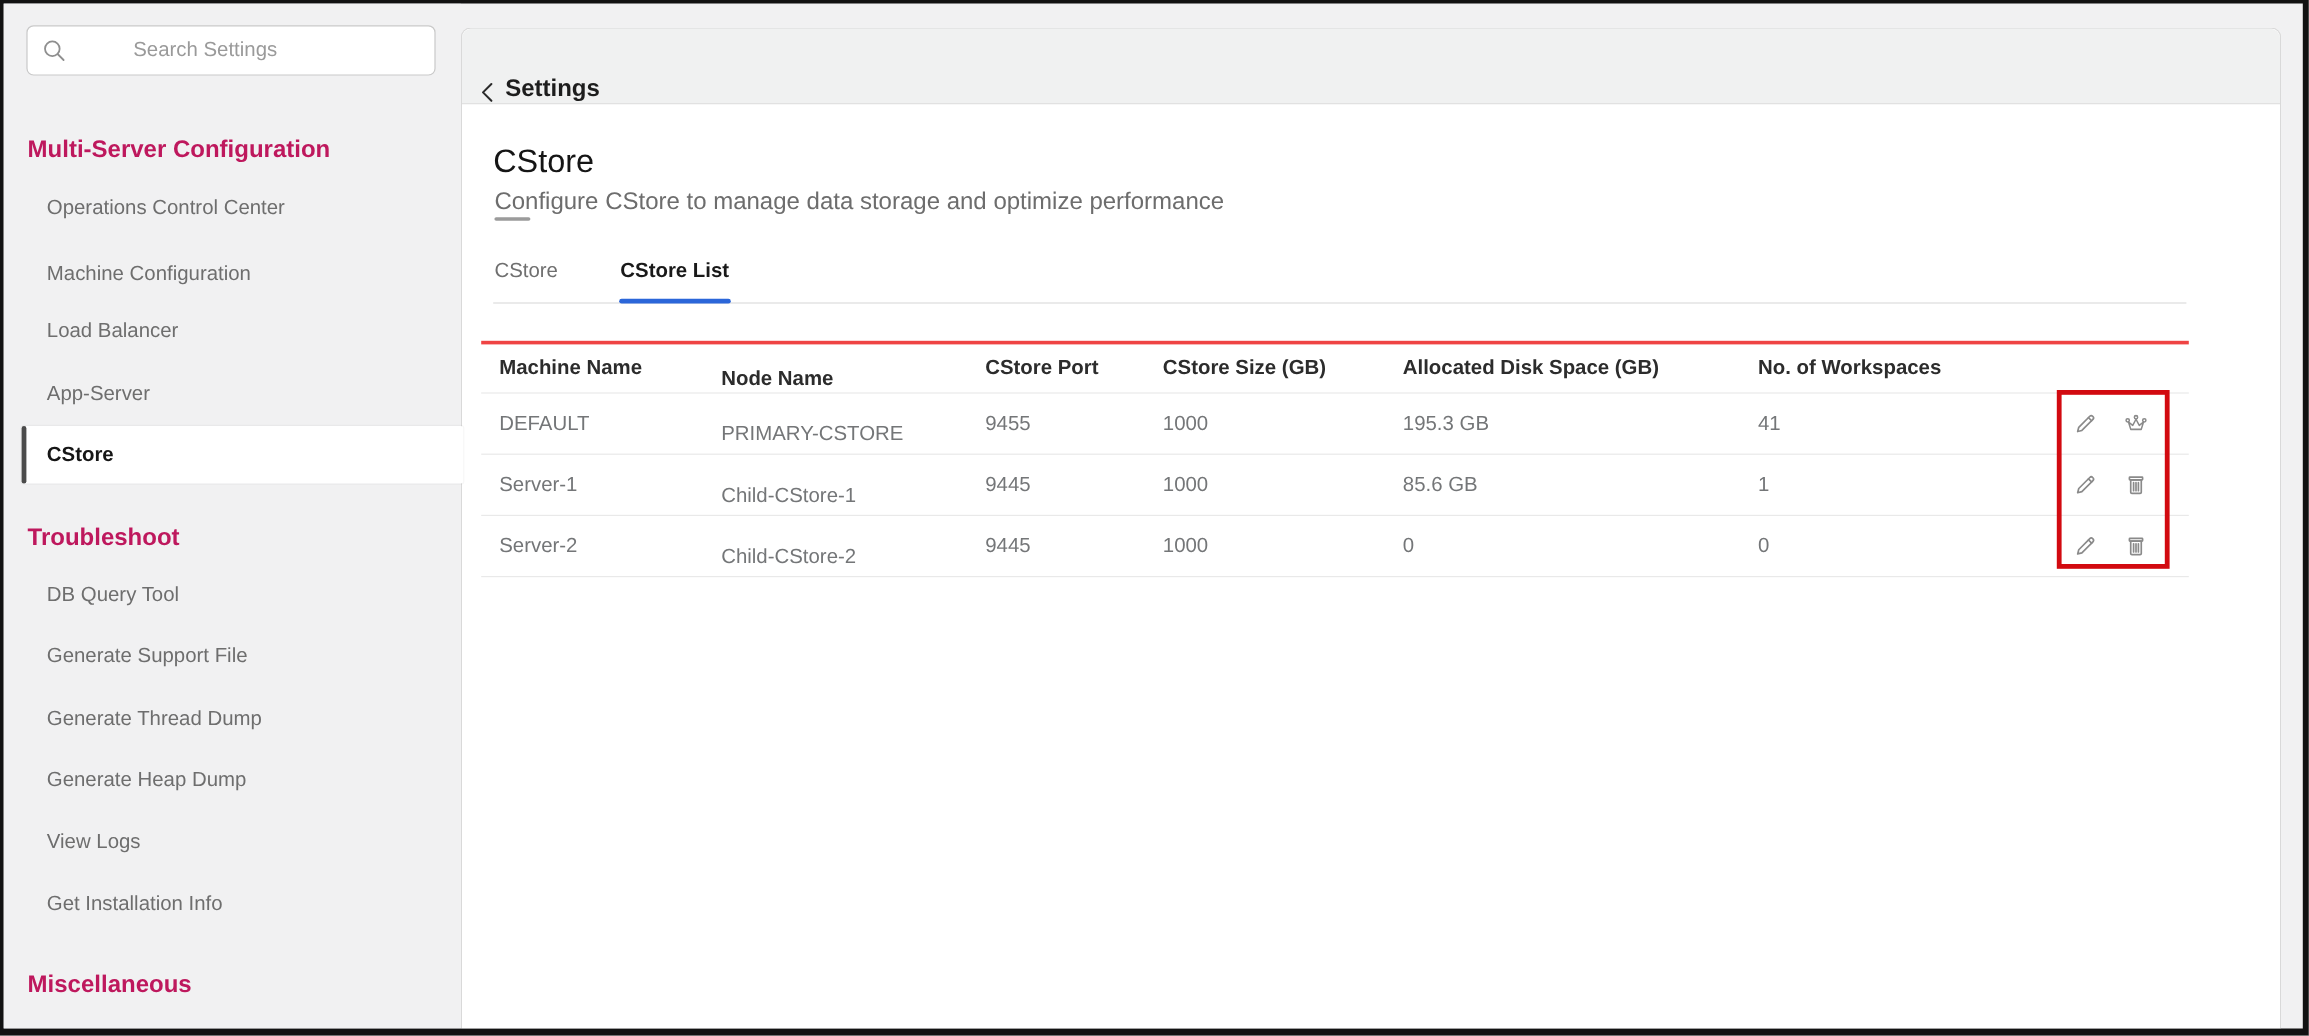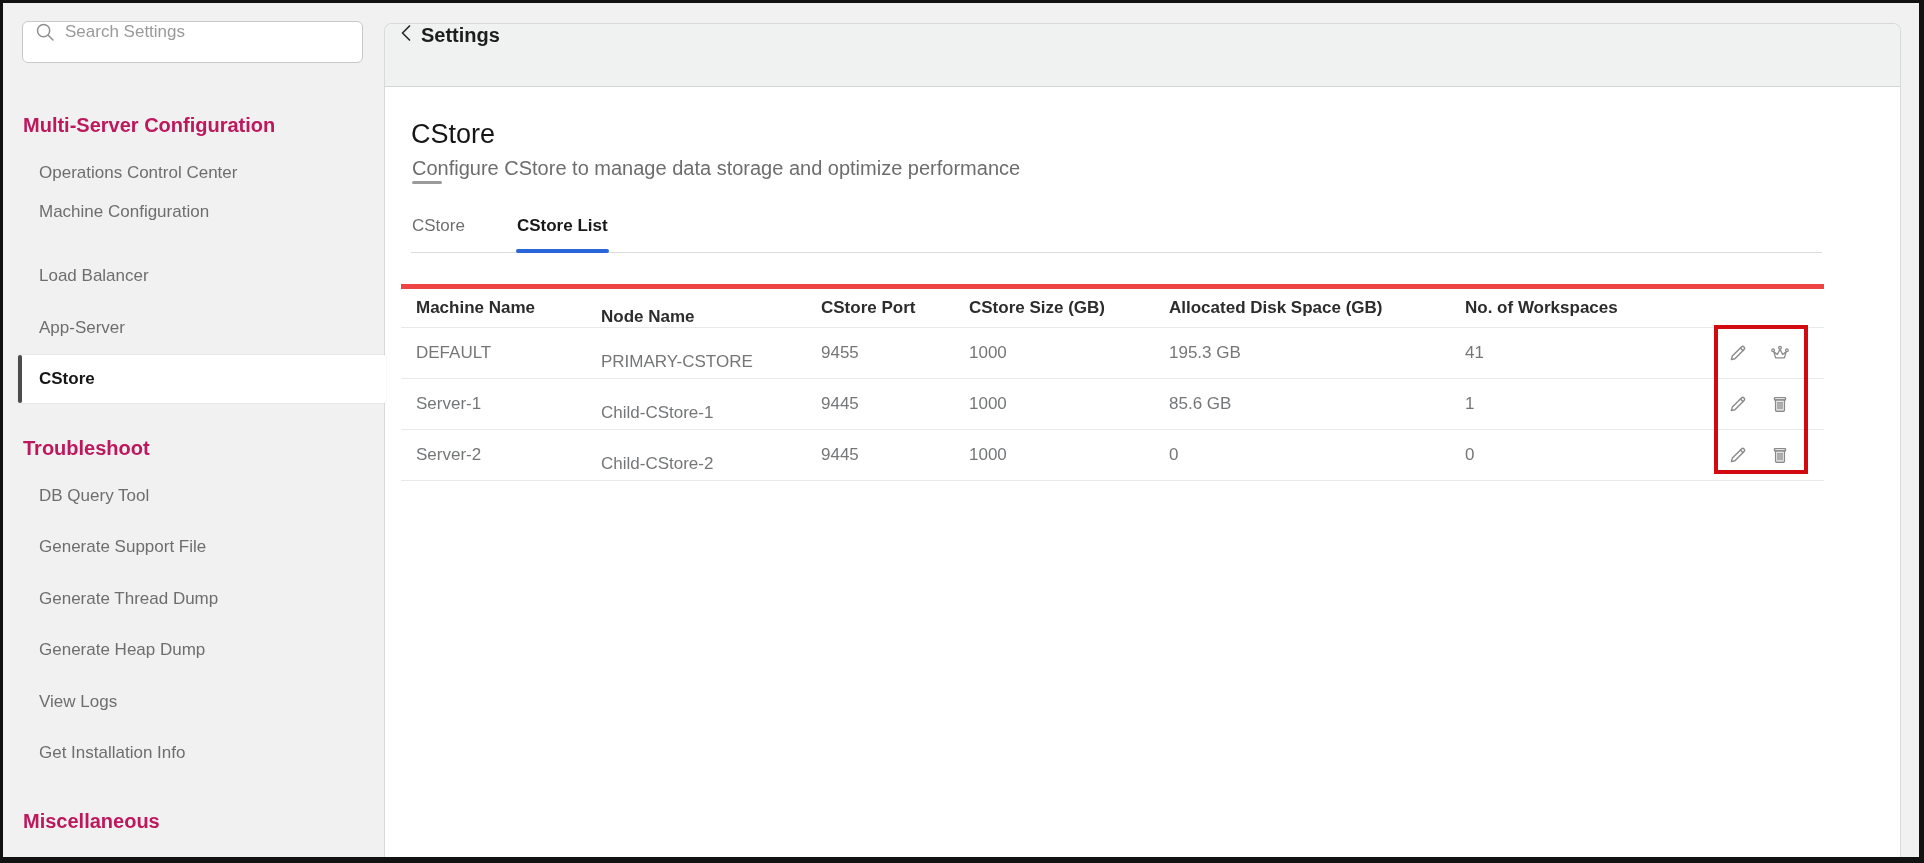--- a/index.html
+++ b/index.html
@@ -19,21 +19,21 @@
   }
 
   
   .sidebar {
     position:absolute; left:0; top:0; width:381px; height:100%;
     background:#f1f1f2;
   }
   .search-box {
     position:absolute; left:19px; top:18px; width:341px; height:42px;
     background:#ffffff; border:1px solid #c9c9c9; border-radius:6px;
-    display:flex; align-items:flex-start; padding:0 12px;
+    display:flex; align-items:center; padding:0 12px;gap:46px;
   }
   .search-box svg { flex:0 0 auto; }
   .search-box input {
     border:none; outline:none; background:transparent;
     font-family:"Liberation Sans", sans-serif;
     font-size:17px; color:#444; margin-left:10px; width:100%;
   }
   .search-box input::placeholder { color:#9a9a9a; }
 
   .nav-heading {
@@ -65,21 +65,21 @@
   .panel {
     position:absolute; left:381px; top:20px; width:1517px; height:834px;
     background:#ffffff;
     border:1px solid #d9d9d9; border-bottom:none;
     border-radius:8px 8px 0 0;
   }
   .panel-header {
     position:absolute; left:0; top:0; width:100%; height:63px;
     background:#f0f1f1; border-bottom:1px solid #d4d4d4;
     border-radius:8px 8px 0 0;
-    display:flex; align-items:flex-start; padding-left:15px;
+    display:flex; align-items:flex-end; padding-left:15px;
     cursor:pointer;
   }
   .panel-header .back-label {
     font-size:20px; font-weight:700; color:#1d1d1d; margin-left:9px;
   }
 
   .page-title {
     position:absolute; left:26px; top:95px;
     font-size:27px; color:#151515; font-weight:500;
   }
@@ -107,21 +107,21 @@
     position:absolute; left:0; bottom:-1px; width:100%; height:4px;
     background:#2b66d9; border-radius:2px;
   }
 
   
   .table { position:absolute; left:16px; top:260px; width:1423px; }
   .trow {
     display:flex; align-items:center; width:100%;
     border-bottom:1px solid #e9e9e9;
   }
-  .trow.head { height:44px; border-top:5px solid #ef4444; }
+  .trow.head { height:44px; border-top:3px solid #ef4444; }
   .trow.body { height:51px; }
   .cell { flex:0 0 auto; white-space:nowrap; overflow:hidden; }
   .c1 { width:200px; padding-left:15px; }
   .c2 { width:220px;margin-top:17px; }
   .c3 { width:148px; }
   .c4 { width:200px; }
   .c5 { width:296px; }
   .c6 { width:210px; }
   .c-actions {
     width:149px; display:flex; justify-content:flex-end;
@@ -153,21 +153,21 @@
       <svg width="20" height="20" viewBox="0 0 20 20">
         <circle class="icon-stroke" cx="8.6" cy="8.6" r="6.1" style="stroke:#8f8f8f;stroke-width:1.5"></circle>
         <line class="icon-stroke" x1="13.2" y1="13.2" x2="18" y2="18" style="stroke:#8f8f8f;stroke-width:1.5"></line>
       </svg>
       <input type="text" placeholder="Search Settings" style="">
     </div>
 
     <div class="nav-heading" style="top:109px">Multi-Server Configuration</div>
 
     <div class="nav-item" style="top:159px">Operations Control Center</div>
-    <div class="nav-item" style="top:198px">Machine Configuration</div>
+    <div class="nav-item" style="top:214px">Machine Configuration</div>
     <div class="nav-item" style="top:262px">Load Balancer</div>
     <div class="nav-item" style="top:314px">App-Server</div>
 
     <div class="nav-item selected-row">
       <span class="selected-bar"></span>
       <span class="selected-label">CStore</span>
     </div>
 
     <div class="nav-heading" style="top:432px">Troubleshoot</div>
 

